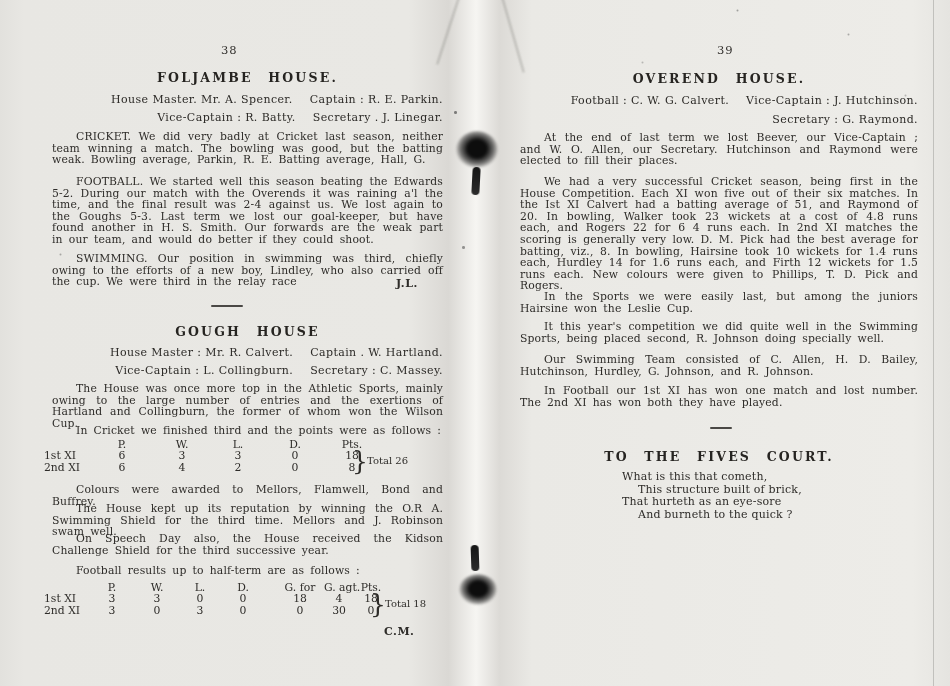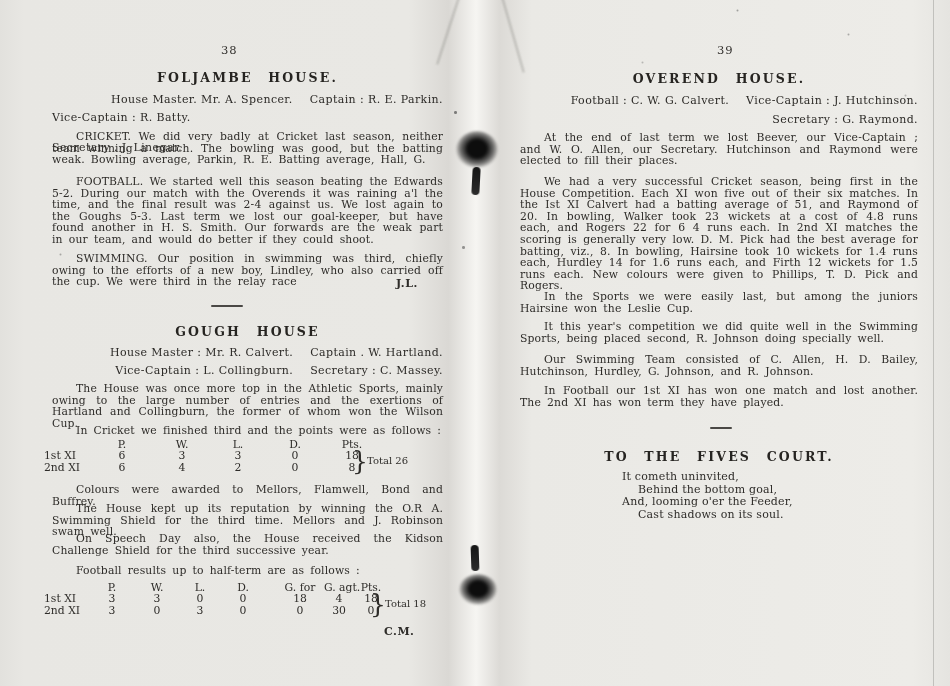--- a/index.html
+++ b/index.html
@@ -61,21 +61,21 @@
 <div class="specks"></div>
 
 <div class="blk pagenum" style="left:221px;top:43px;">38</div>
 
 <div class="blk house-title" style="left:52px;top:70px;">FOLJAMBE HOUSE.</div>
 
 <div class="blk officers" style="left:52px;top:93px;">
   <span>House Master. Mr. A. Spencer.</span>
   <span>Captain : R. E. Parkin.</span>
 </div>
-<div class="blk officers" style="left:52px;top:111px;flex-direction:column;">
+<div class="blk officers" style="left:52px;top:111px;">
   <span>Vice-Captain : R. Batty.</span>
   <span>Secretary . J. Linegar.</span>
 </div>
 
 <div class="blk para" style="left:52px;top:131px;">CRICKET.  We did very badly at Cricket last season, neither team winning a match.  The bowling was good, but the batting weak.  Bowling average, Parkin, R. E.  Batting average, Hall, G.</div>
 <div class="blk para" style="left:52px;top:176px;">FOOTBALL.  We started well this season beating the Edwards 5-2.  During our match with the Overends it was raining a'l the time, and the final result was 2-4 against us.  We lost again to the Goughs 5-3.  Last term we lost our goal-keeper, but have found another in H. S. Smith.  Our forwards are the weak part in our team, and would do better if they could shoot.</div>
 <div class="blk para" style="left:52px;top:253px;">SWIMMING.  Our position in swimming was third, chiefly owing to the efforts of a new boy, Lindley, who also carried off the cup.  We were third in the relay race</div>
 <div class="blk sig" style="left:396px;top:277px;">J.L.</div>
 
 <div class="blk rule" style="left:211px;top:305px;width:32px;"></div>
@@ -175,26 +175,26 @@
 </div>
 <div class="blk officers r" style="left:520px;top:113px;">
   <span>Secretary : G. Raymond.</span>
 </div>
 
 <div class="blk para r" style="left:520px;top:132px;">At the end of last term we lost Beever, our Vice-Captain ; and W. O. Allen, our Secretary.  Hutchinson and Raymond were elected to fill their places.</div>
 <div class="blk para r" style="left:520px;top:176px;">We had a very successful Cricket season, being first in the House Competition.  Each XI won five out of their six matches.  In the Ist XI Calvert had a batting average of 51, and Raymond of 20.  In bowling, Walker took 23 wickets at a cost of 4.8 runs each, and Rogers 22 for 6 4 runs each.  In 2nd XI matches the scoring is generally very low.  D. M. Pick had the best average for batting, viz., 8.  In bowling, Hairsine took 10 wickets for 1.4 runs each, Hurdley 14 for 1.6 runs each, and Firth 12 wickets for 1.5 runs each.  New colours were given to Phillips, T. D. Pick and Rogers.</div>
 <div class="blk para r" style="left:520px;top:291px;">In the Sports we were easily last, but among the juniors Hairsine won the Leslie Cup.</div>
 <div class="blk para r" style="left:520px;top:321px;">It this year's competition we did quite well in the Swimming Sports, being placed second, R. Johnson doing specially well.</div>
 <div class="blk para r" style="left:520px;top:354px;">Our Swimming Team consisted of C. Allen, H. D. Bailey, Hutchinson, Hurdley, G. Johnson, and R. Johnson.</div>
-<div class="blk para r" style="left:520px;top:385px;">In Football our 1st XI has won one match and lost another.  The 2nd XI has won term they have played.</div>
+<div class="blk para r" style="left:520px;top:385px;">In Football our 1st XI has won one match and lost number.  The 2nd XI has won both they have played.</div>
 
 <div class="blk rule" style="left:710px;top:427px;width:22px;"></div>
 
 <div class="blk house-title r" style="left:520px;top:449px;">TO THE FIVES COURT.</div>
 
 <div class="blk" style="left:622px;top:471px;">
   <div class="stanza">
-    <div class="poem-line">It cometh uninvited,</div>
-    <div class="poem-line ind">Behind the bottom goal,</div>
-    <div class="poem-line">And, looming o'er the Feeder,</div>
-    <div class="poem-line ind">Cast shadows on its soul.</div>
+    <div class="poem-line">What is this that cometh,</div>
+    <div class="poem-line ind">This structure built of brick,</div>
+    <div class="poem-line">That hurteth as an eye-sore</div>
+    <div class="poem-line ind">And burneth to the quick ?</div>
   </div>
 </div>
 
 </body></html>

